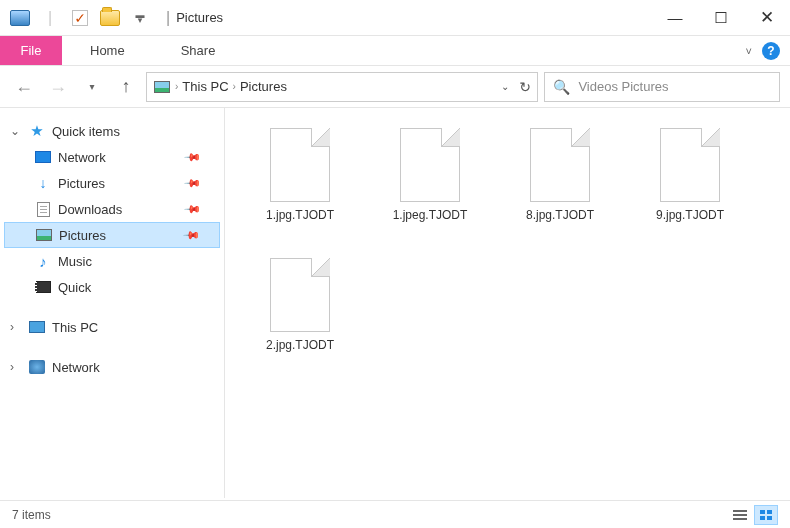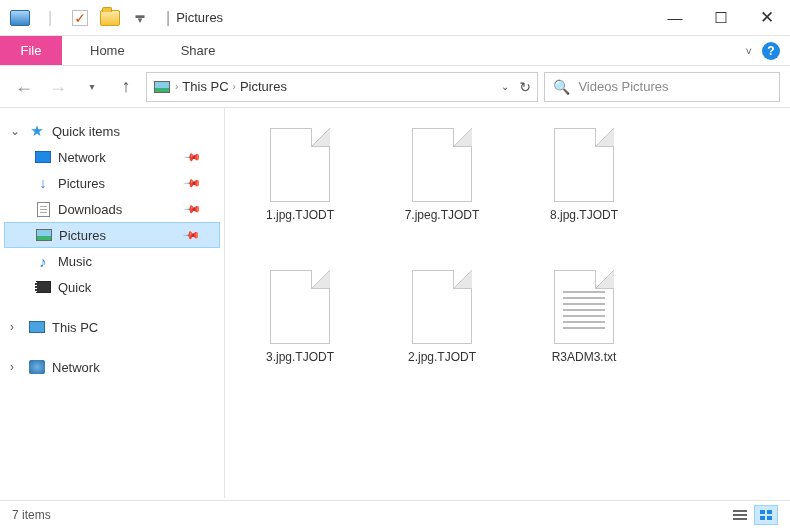--- a/index.html
+++ b/index.html
@@ -43,21 +43,21 @@
 .desktop-ic { width:16px; height:12px; background:#1e88e5; border:1px solid #1565c0; }
 .dl-ic { color:#1e88e5; font-size:14px; font-weight:bold; }
 .doc-ic { width:13px; height:15px; background:#fff; border:1px solid #888; position:relative; }
 .doc-ic::after{content:"";position:absolute;top:3px;left:2px;right:2px;height:1px;background:#aaa;box-shadow:0 3px 0 #aaa,0 6px 0 #aaa;}
 .pic-ic { width:16px; height:12px; background:linear-gradient(#87ceeb 60%,#3cb371 60%); border:1px solid #666; }
 .music-ic { color:#1e88e5; font-size:15px; }
 .video-ic { width:15px; height:12px; background:#333; border:1px solid #222; position:relative; }
 .video-ic::before{content:"";position:absolute;left:-2px;top:0;bottom:0;width:2px;background:repeating-linear-gradient(#fff 0 1px,#333 1px 3px);}
 .pc-ic { width:16px; height:12px; background:#4aa3e0; border:1px solid #2a6aa3; }
 .net-ic { width:16px; height:14px; background:radial-gradient(#6db4e8,#2a6aa3); border-radius:2px;}
-.content { flex:1; padding:12px 10px; display:flex; flex-wrap:wrap; align-content:flex-start; gap:12px; }
+.content { flex:1; padding:12px 10px; display:flex; flex-wrap:wrap; align-content:flex-start; gap:0; }
 .file-item { width:130px; height:130px; display:flex; flex-direction:column; align-items:center; justify-content:flex-start; padding-top:8px; }
 .file-icon { width:60px; height:74px; background:#fff; border:1px solid #c8c8c8; position:relative; margin-bottom:6px; }
 .file-icon::before { content:""; position:absolute; top:-1px; right:-1px; width:18px; height:18px; background:linear-gradient(135deg,#fff 48%,#c8c8c8 50%,#e8e8e8 52%); border-left:1px solid #c8c8c8; border-bottom:1px solid #c8c8c8; }
 .file-icon.txt::after { content:""; position:absolute; top:20px; left:8px; right:8px; height:2px; background:#bbb; box-shadow:0 6px 0 #bbb,0 12px 0 #bbb,0 18px 0 #bbb,0 24px 0 #bbb,0 30px 0 #bbb,0 36px 0 #bbb;}
 .file-label { font-size:12px; color:#333; text-align:center; max-width:120px; word-break:break-word; }
 .statusbar { position:absolute; bottom:0; left:0; right:0; height:28px; border-top:1px solid #e5e5e5; display:flex; align-items:center; padding:0 12px; font-size:12px; color:#555; }
 .view-btns { margin-left:auto; display:flex; gap:2px; }
 .vbtn { width:24px; height:20px; border:1px solid transparent; display:flex; align-items:center; justify-content:center; }
 .vbtn.active { border-color:#99d1ff; background:#cce8ff; }
 .spacer { height:14px; }
@@ -186,37 +186,33 @@
     </div>
   </div>
 
   <div class="content" id="file-grid">
       <div class="file-item">
         <div class="file-icon"></div>
         <div class="file-label">1.jpg.TJODT</div>
       </div>
       <div class="file-item">
         <div class="file-icon"></div>
-        <div class="file-label">7.jpeg.TJODT</div>
+        <div class="file-label">1.jpeg.TJODT</div>
       </div>
       <div class="file-item">
         <div class="file-icon"></div>
         <div class="file-label">8.jpg.TJODT</div>
       </div>
       <div class="file-item">
         <div class="file-icon"></div>
-        <div class="file-label">3.jpg.TJODT</div>
+        <div class="file-label">9.jpg.TJODT</div>
       </div>
       <div class="file-item">
         <div class="file-icon"></div>
         <div class="file-label">2.jpg.TJODT</div>
-      </div>
-      <div class="file-item">
-        <div class="file-icon txt"></div>
-        <div class="file-label">R3ADM3.txt</div>
       </div>
     </div>
 </div>
 
 <div class="statusbar">
   <span>7 items</span>
   <div class="view-btns">
     <div class="vbtn">
         <svg width="14" height="12">
           <rect x="0" y="1" width="14" height="2" fill="#666"></rect>

